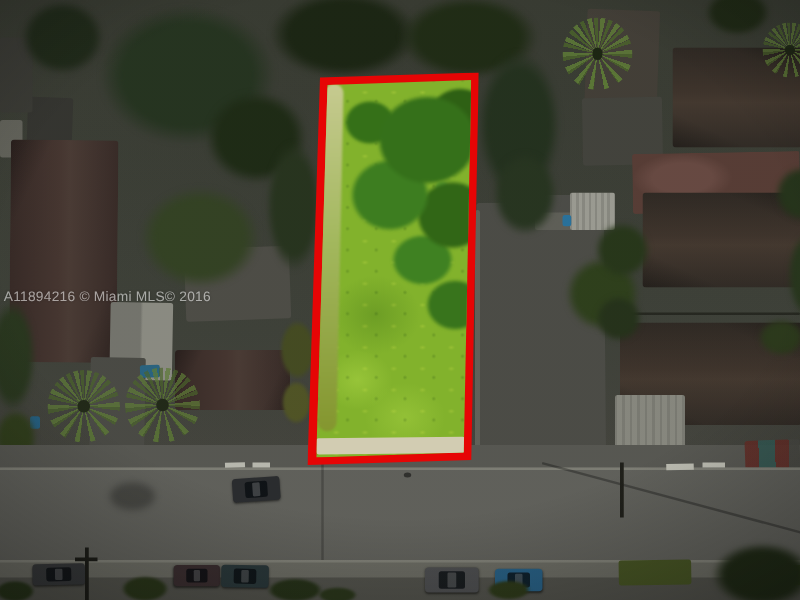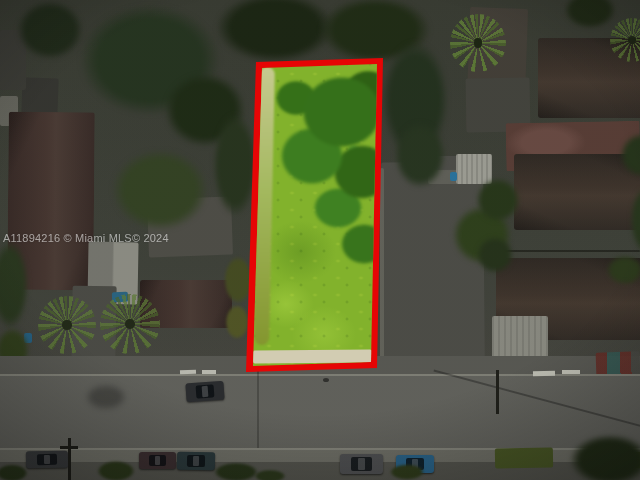--- a/index.html
+++ b/index.html
@@ -176,14 +176,14 @@
 
   <div class="lot-outer">
     <div class="lot-fill">
       <div class="lot-speck" style="inset:0;"></div>
       <div class="path"></div>
       <div class="canopy"></div>
       <div class="walkstrip"></div>
     </div>
   </div>
 
-  <div class="watermark">A11894216 © Miami MLS© 2024</div>
+  <div class="watermark">A11894216 © Miami MLS© 2016</div>
 </div>
 
 </body></html>

